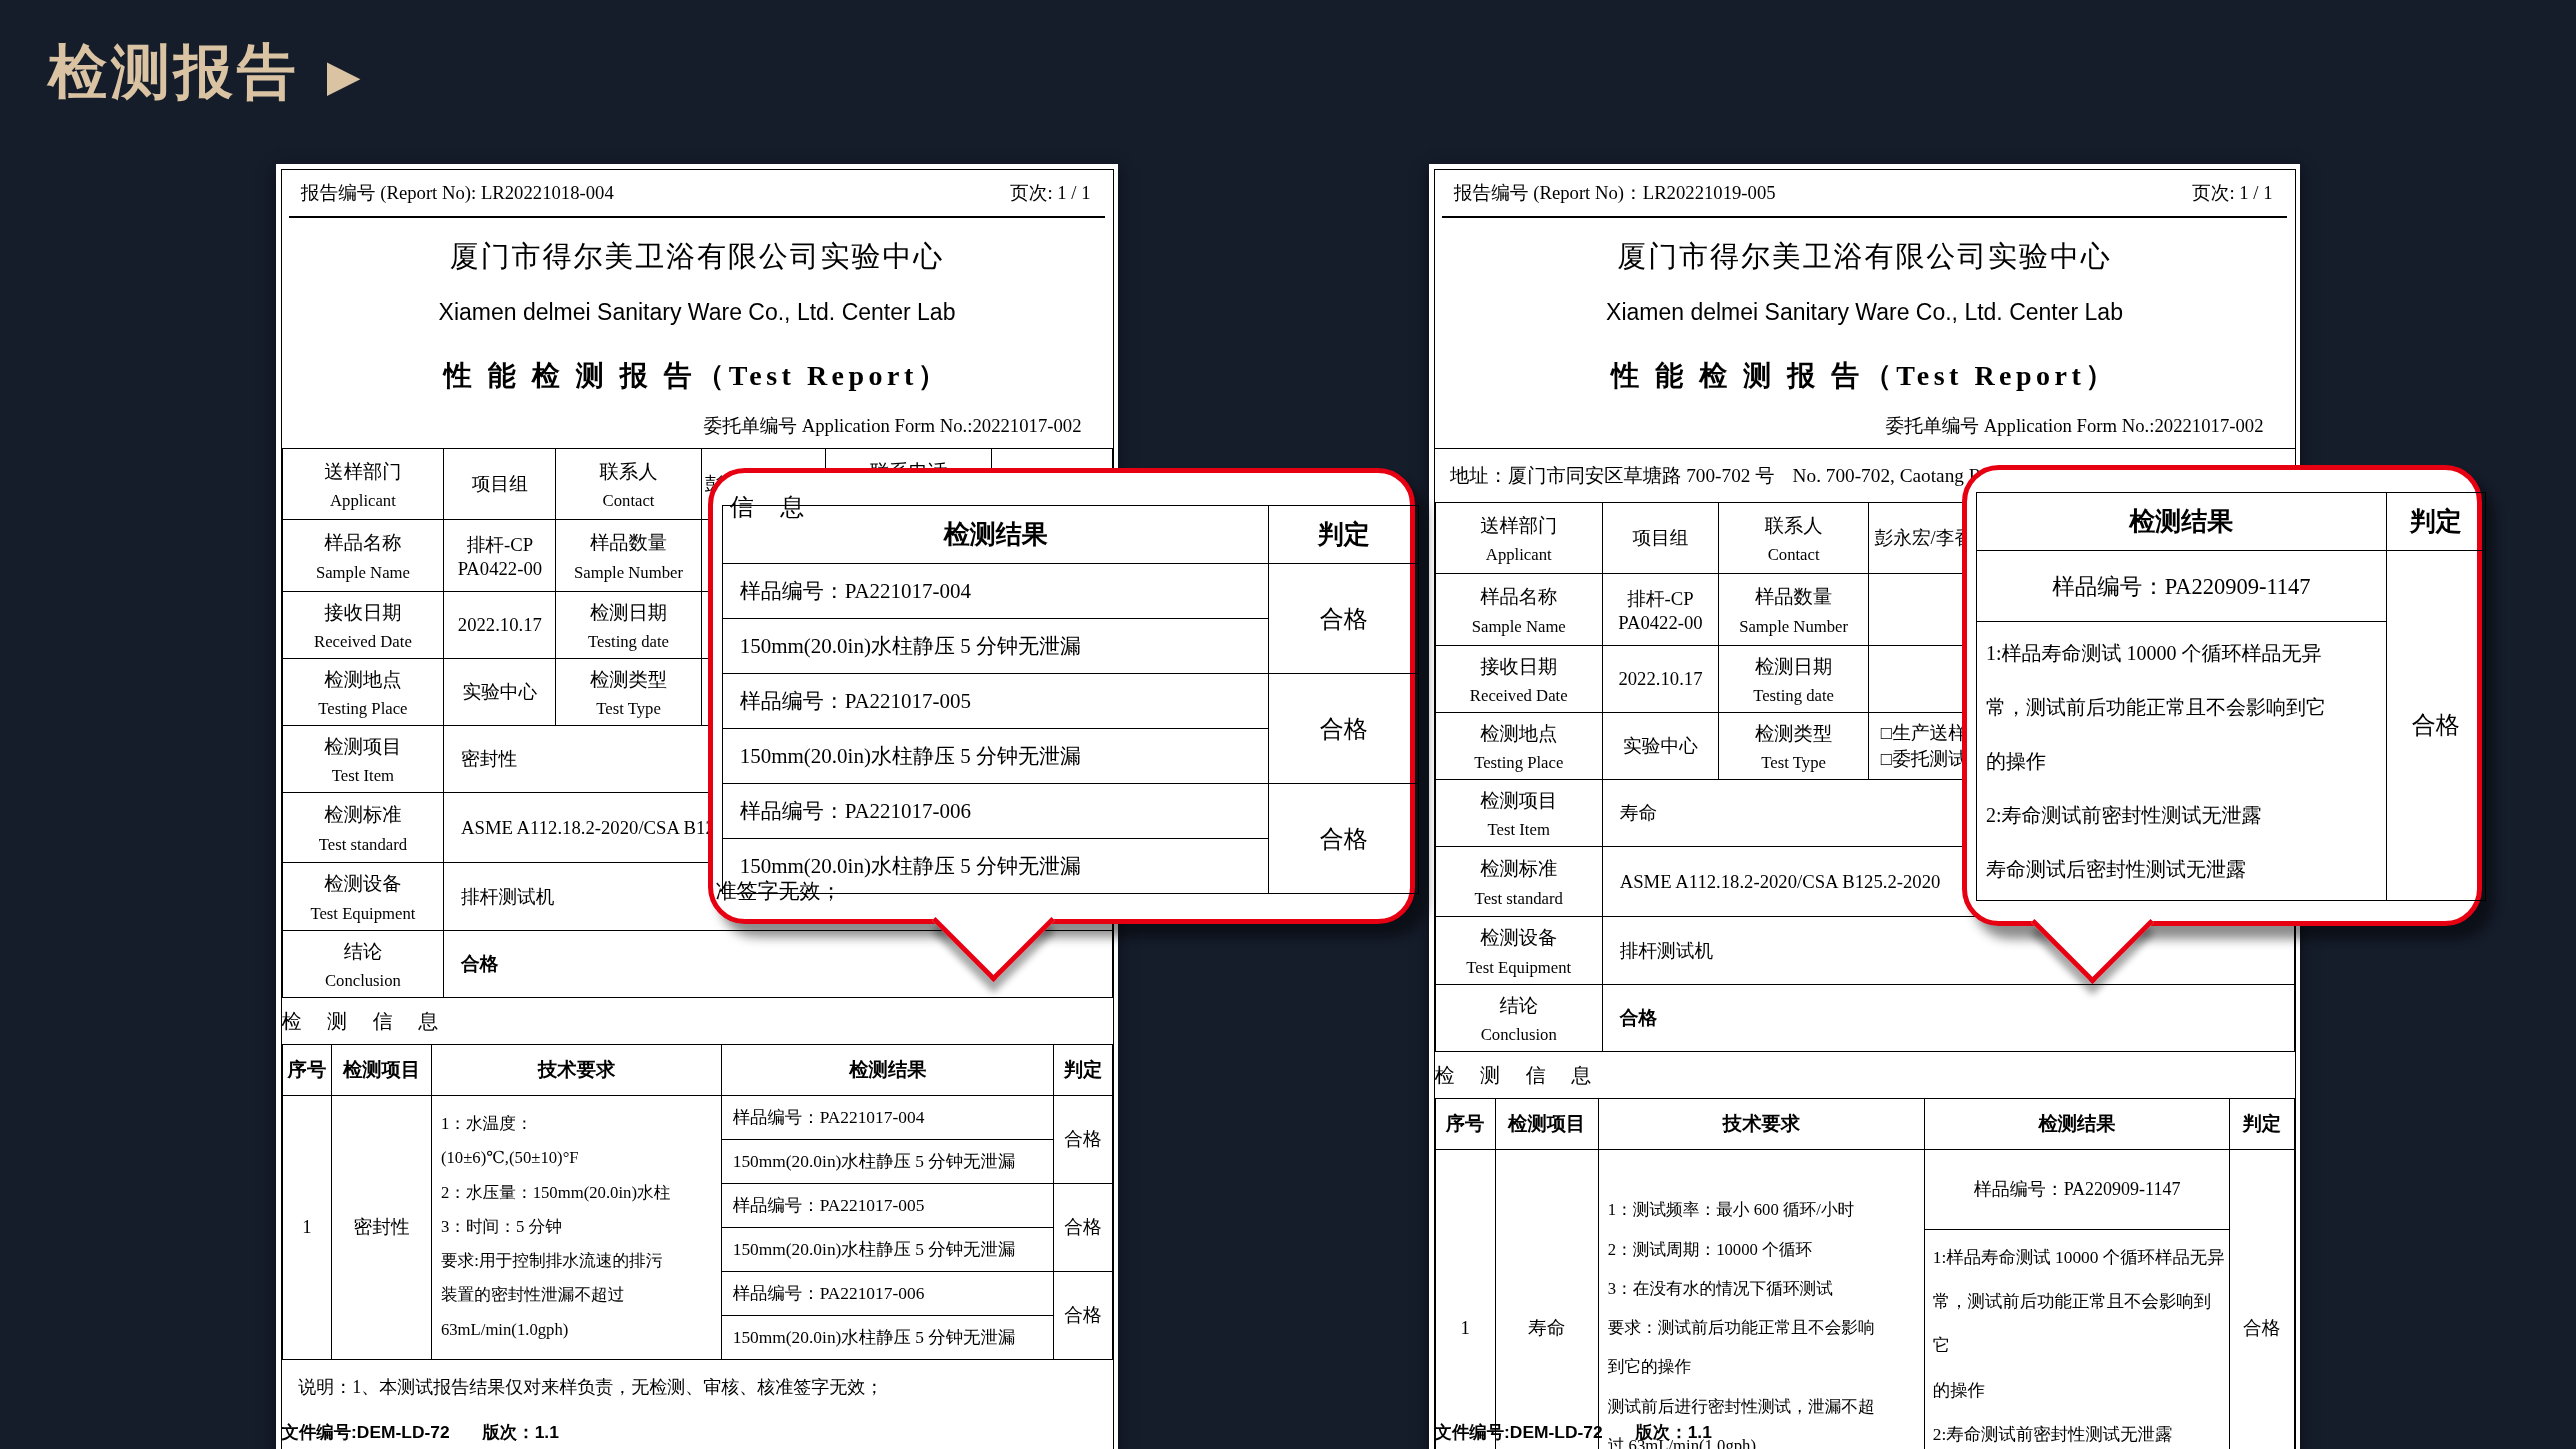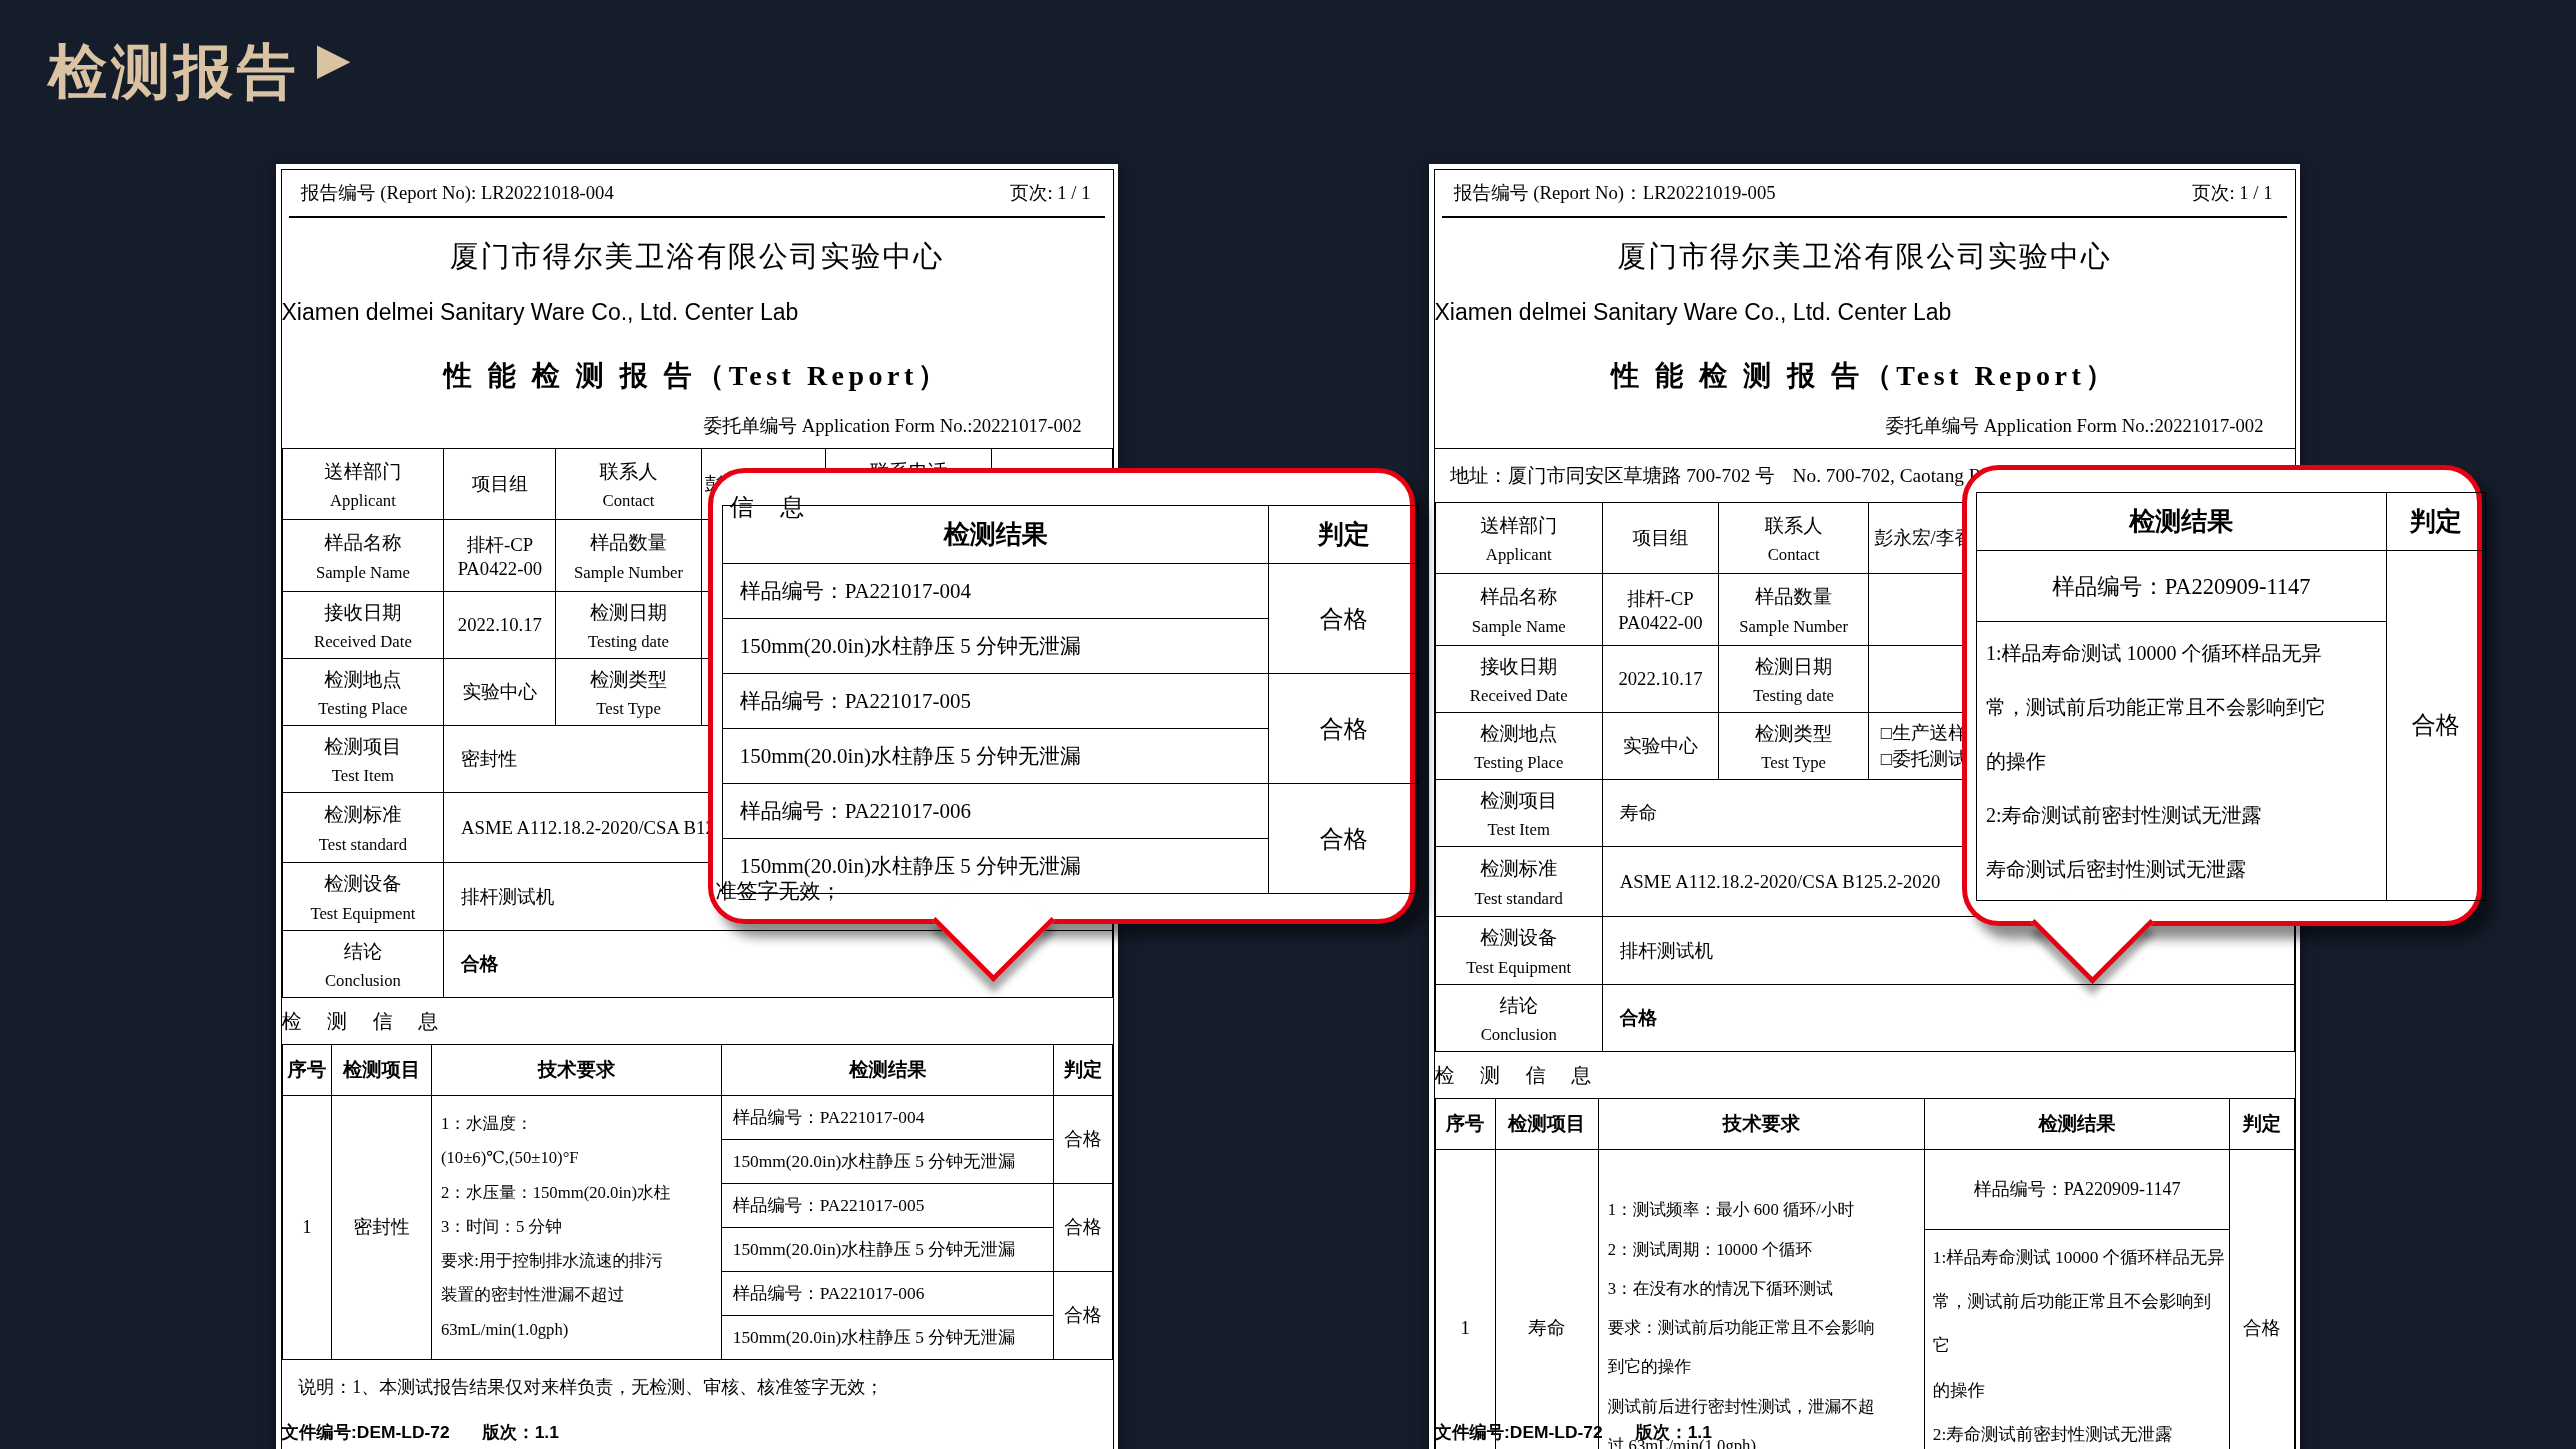--- a/index.html
+++ b/index.html
@@ -1,32 +1,32 @@
 <!DOCTYPE html>
 <html style="font-size:10.3px"><head>
 <meta charset="utf-8">
 <style>
   html,body{margin:0;padding:0;}
   body{width:2576px;height:1449px;background:#151c2a;overflow:hidden;position:relative;
        font-family:"Liberation Serif","DejaVu Serif",serif;}
   
-  .slide-title{position:absolute;left:48px;top:33px;display:flex;align-items:flex-start;gap:18px;
+  .slide-title{position:absolute;left:48px;top:33px;display:flex;align-items:center;gap:28px;
                color:#d9c3a3;font-family:"Liberation Sans",sans-serif;font-weight:bold;}
   .slide-title .txt{font-size:59px;letter-spacing:3.9px;}
   .slide-title .arrow{font-size:41px;line-height:1;padding-top:6.4px;}
   
   .doc{position:absolute;top:164px;height:1294px;background:#ffffff;color:#000;
        box-shadow:0 3.9px 14px rgba(0,0,0,.5);}
   .doc-left{left:276px;width:842px;}
   .doc-right{left:1429px;width:871px;}
   .doc-inner{position:absolute;inset:4.5px;border:1.9px solid #000;overflow:hidden;}
   .doc-head{display:flex;justify-content:space-between;padding:10.3px 22px 5.2px 19.3px;font-size:18.7px;gap:44px;}
   .rule{border-top:2.6px solid #000;margin:5.2px 7.7px 0;}
   .org-cn{text-align:center;font-size:29px;margin-top:19.3px;letter-spacing:1.9px;}
-  .org-en{font-size:23px;margin-top:22px;font-family:"Liberation Sans",sans-serif;}
+  .org-en{text-align:center;font-size:23px;margin-top:22px;font-family:"Liberation Sans",sans-serif;}
   .doc-title{text-align:center;font-size:28px;font-weight:bold;margin-top:31px;letter-spacing:4.5px;}
   .app-no{text-align:right;font-size:18.7px;margin-top:18px;padding-right:31px;margin-bottom:9px;}
   .addr{border-top:1.9px solid #000;padding:13px 15.5px;font-size:19.3px;}
   .addr .en{margin-left:18px;}
   .doc-left .addr .en{font-family:"Liberation Sans",sans-serif;font-weight:bold;font-size:18.7px;}
   table{width:100%;border-collapse:collapse;table-layout:fixed;}
   td,th{border:1.3px solid #000;overflow:hidden;}
   .info-tbl td{text-align:center;vertical-align:middle;font-size:18.7px;}
   .info-tbl .rA{height:71px;} .info-tbl .rB{height:72px;} .info-tbl .rC{height:67px;}
   .info-tbl .rD{height:67px;} .info-tbl .rE{height:67px;} .info-tbl .rF{height:70px;}

